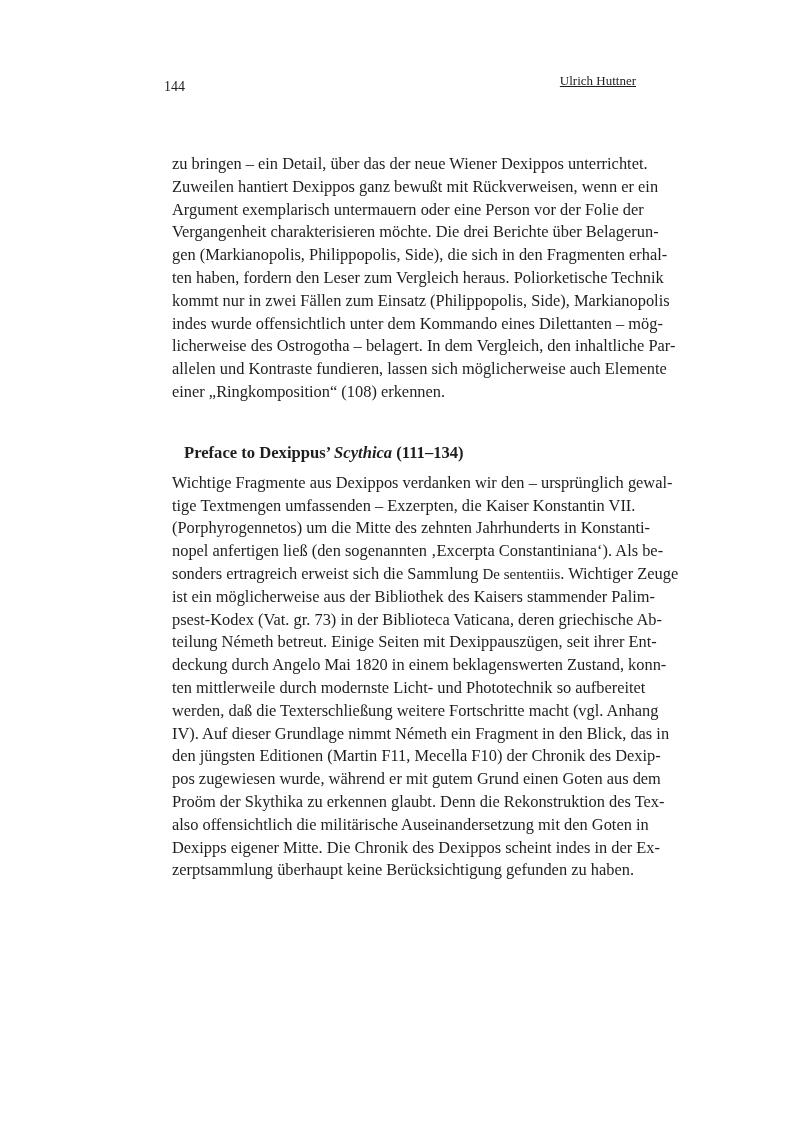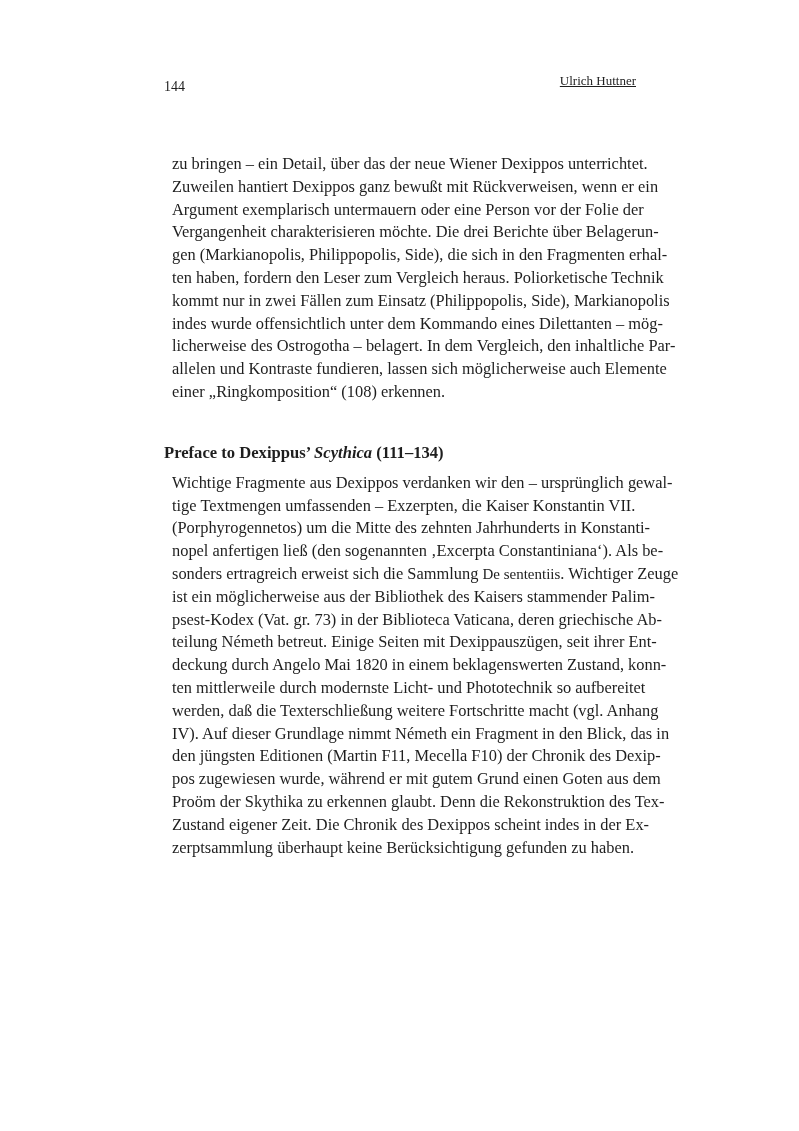--- a/index.html
+++ b/index.html
@@ -7,21 +7,21 @@
          font-family: "Liberation Serif", "DejaVu Serif", serif; color: #1e1e1e; }
   .running-head { position: absolute; top: 71px; left: 164px; width: 472px; height: 22px; }
   .page-num { position: absolute; left: 0; top: 8px; font-size: 14px; }
   .author { position: absolute; left: 0; right: 0; top: 2px; text-align: right; font-size: 13px; text-decoration: underline; }
   .content { position: absolute; left: 164px; top: 145px; width: 472px; }
   p.body { margin: 8px; font-size: 16.4px; line-height: 22.8px; text-align: justify; hyphens: manual; }
   .line { display: block; text-align: justify; text-align-last: justify; white-space: nowrap; height: 22.8px; }
   .line.last { text-align-last: left; }
   .heading { margin: 37px 0 0 0; font-weight: bold; font-size: 16.6px; line-height: 23px; }
   .heading .l { display: block; text-align: justify; text-align-last: justify; white-space: nowrap; }
-  .heading .l.last { text-align-last: left; }
+  .heading .l.last { text-align-last: left; margin-left: 20px; }
   .p2 { margin-top: 10px; }
   i { font-style: italic; }
   .small-it { font-size: 15px; }
 </style>
 </head>
 <body>
 
 <div class="running-head">
   <span class="page-num">144</span>
   <span class="author">Ulrich Huttner</span>
@@ -55,16 +55,17 @@
     <span class="line">ist ein möglicherweise aus der Bibliothek des Kaisers stammender Palim-</span>
     <span class="line">psest-Kodex (Vat. gr. 73) in der Biblioteca Vaticana, deren griechische Ab-</span>
     <span class="line">teilung Németh betreut. Einige Seiten mit Dexippauszügen, seit ihrer Ent-</span>
     <span class="line">deckung durch Angelo Mai 1820 in einem beklagenswerten Zustand, konn-</span>
     <span class="line">ten mittlerweile durch modernste Licht- und Phototechnik so aufbereitet</span>
     <span class="line">werden, daß die Texterschließung weitere Fortschritte macht (vgl. Anhang</span>
     <span class="line">IV). Auf dieser Grundlage nimmt Németh ein Fragment in den Blick, das in</span>
     <span class="line">den jüngsten Editionen (Martin F11, Mecella F10) der Chronik des Dexip-</span>
     <span class="line">pos zugewiesen wurde, während er mit gutem Grund einen Goten aus dem</span>
     <span class="line">Proöm der Skythika zu erkennen glaubt. Denn die Rekonstruktion des Tex-</span>
-    <span class="line">Zustand eigener Zeit. Die Chronik des Dexippos scheint indes in der Ex-</span>
+    <span class="line">also offensichtlich die militärische Auseinandersetzung mit den Goten in</span>
+    <span class="line">Dexipps eigener Mitte. Die Chronik des Dexippos scheint indes in der Ex-</span>
     <span class="line last">zerptsammlung überhaupt keine Berücksichtigung gefunden zu haben.</span>
   </p>
 </div>
 
 </body></html>

